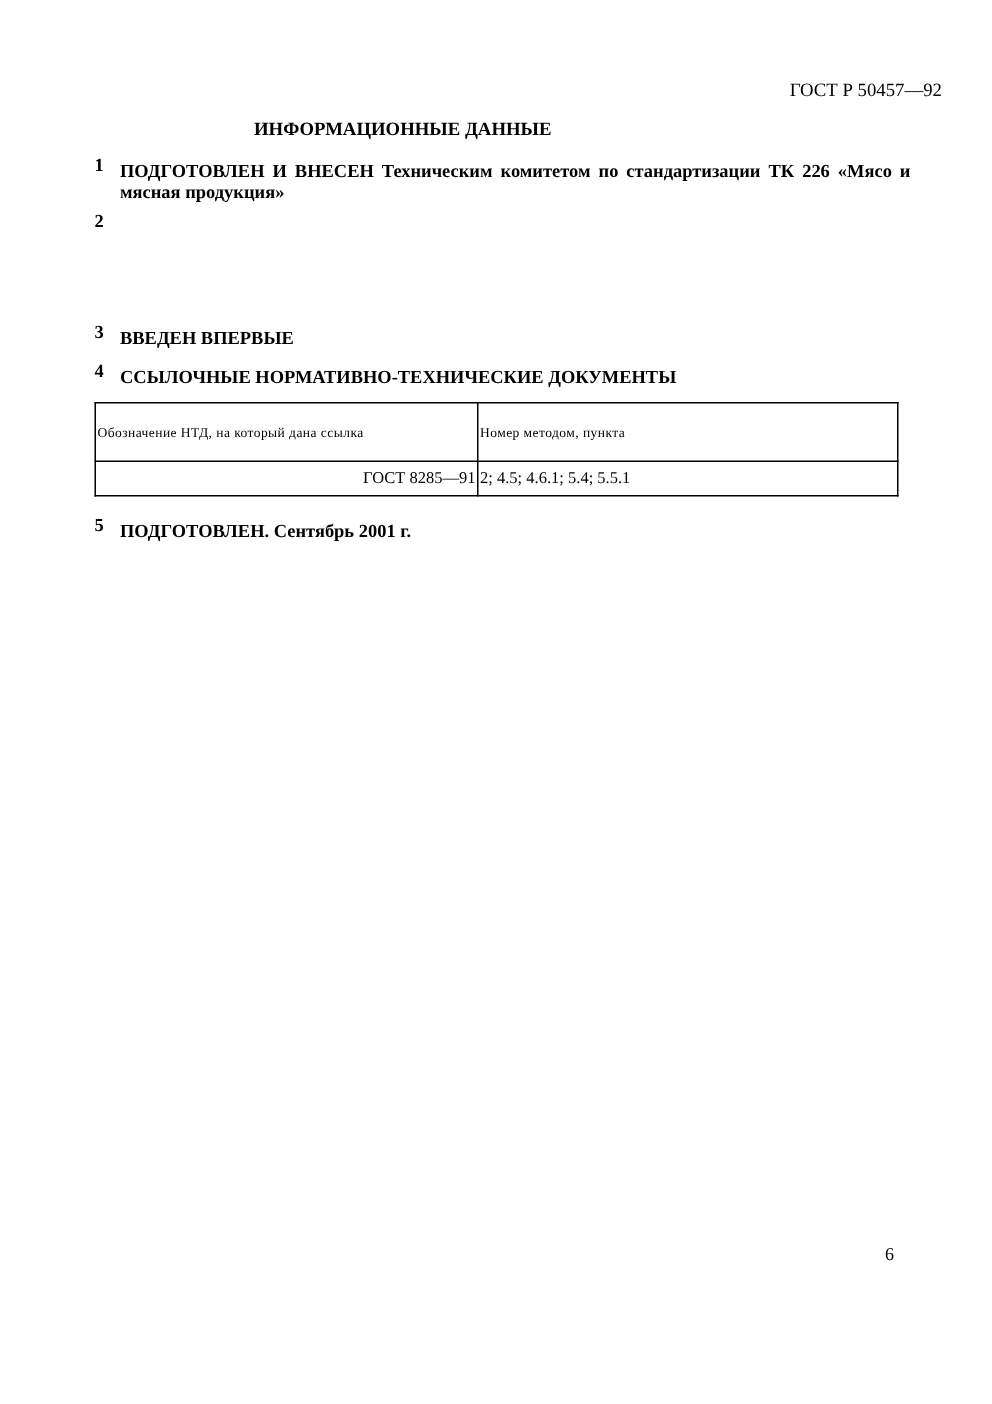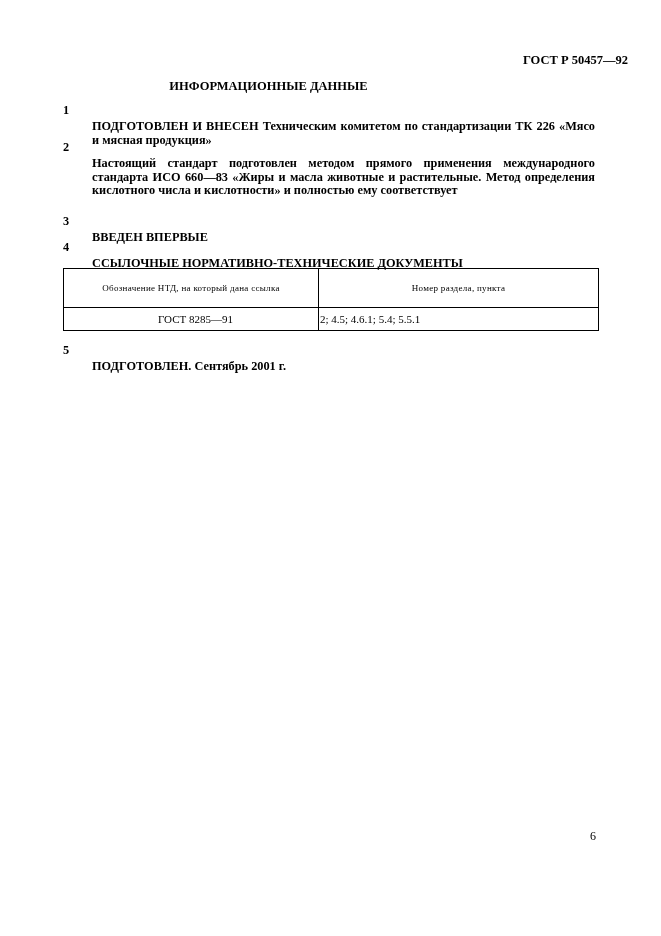--- a/index.html
+++ b/index.html
@@ -12,21 +12,21 @@
       height: 936px;
       position: relative;
       font-family: "Liberation Serif", "DejaVu Serif", serif;
       color: #000;
       overflow: hidden;
     }
     .doc-code {
       position: absolute;
       top: 53px;
       right: 33px;
-      font-weight: bold;
+      font-weight: normal;
       font-size: 12.5px;
     }
     .doc-title {
       position: absolute;
       top: 79px;
       left: 0;
       width: 537px;
       text-align: center;
       font-weight: bold;
       font-size: 12.5px;
@@ -42,21 +42,21 @@
     .item .num {
       position: absolute;
       left: 0;
       top: 0;
     }
     .item .body {
       margin-left: 13px;
       text-align: justify;
     }
     .item .body p {
-      margin: 16px;
+      margin: 4px;
       text-align: justify;
       text-align-last: left;
     }
     .caps { font-weight: bold; }
     .plain { font-weight: bold; }
     #item1 { top: 104px; }
     #item2 { top: 141px; }
     #item3 { top: 215px; }
     #item4 { top: 241px; }
     #item5 { top: 344px; }
@@ -70,29 +70,29 @@
       font-family: "Liberation Serif", "DejaVu Serif", serif;
     }
     .ref-table td, .ref-table th {
       border: 1.6px solid #000;
       font-weight: normal;
       font-size: 9px;
       letter-spacing: 0.3px;
     }
     .ref-table th {
       height: 36px;
-      text-align: center;
+      text-align: left;
     }
     .ref-table td {
       height: 20px;
       font-size: 11px;
       letter-spacing: 0;
     }
     .ref-table .col1 { width: 243px; }
-    .ref-table td.col1 { padding-left: 10px; text-align: center; margin-top: 32px; }
+    .ref-table td.col1 { padding-left: 10px; text-align: right; margin-top: 32px; }
     .ref-table td.col2 { }
 
     .page-number {
       position: absolute;
       top: 829px;
       left: 590px;
       font-size: 12px;
     }
   </style>
 </head>
@@ -105,21 +105,20 @@
 <div class="item" id="item1">
   <span class="num">1</span>
   <div class="body">
     <p><span class="caps">ПОДГОТОВЛЕН И ВНЕСЕН</span> <span class="plain">Техническим комитетом по стандартизации ТК 226 «Мясо и мясная продукция»</span></p>
   </div>
 </div>
 
 <div class="item" id="item2">
   <span class="num">2</span>
   <div class="body">
-    <p>Настоящий стандарт подготовлен методом прямого применения международного стандарта ИСО 660—83 «Жиры и масла животные и растительные. Метод определения кислотного числа и кислотности» и полностью ему соответствует</p>
   </div>
 </div>
 
 <div class="item" id="item3">
   <span class="num">3</span>
   <div class="body">
     <p><span class="caps">ВВЕДЕН ВПЕРВЫЕ</span></p>
   </div>
 </div>
 
@@ -127,21 +126,21 @@
   <span class="num">4</span>
   <div class="body">
     <p><span class="caps">ССЫЛОЧНЫЕ НОРМАТИВНО-ТЕХНИЧЕСКИЕ ДОКУМЕНТЫ</span></p>
   </div>
 </div>
 
 <table class="ref-table">
   <thead>
     <tr>
       <th class="col1">Обозначение НТД, на который дана ссылка</th>
-      <th class="col2">Номер раздела, пункта</th>
+      <th class="col2">Номер методом, пункта</th>
     </tr>
   </thead>
   <tbody>
     <tr>
       <td class="col1">ГОСТ 8285—91</td>
       <td class="col2">2; 4.5; 4.6.1; 5.4; 5.5.1</td>
     </tr>
   </tbody>
 </table>
 

